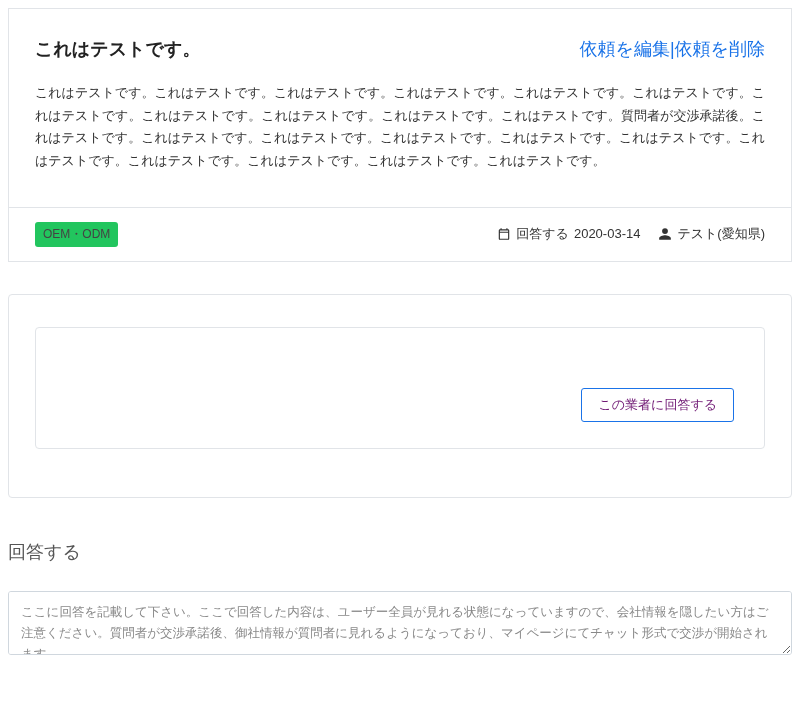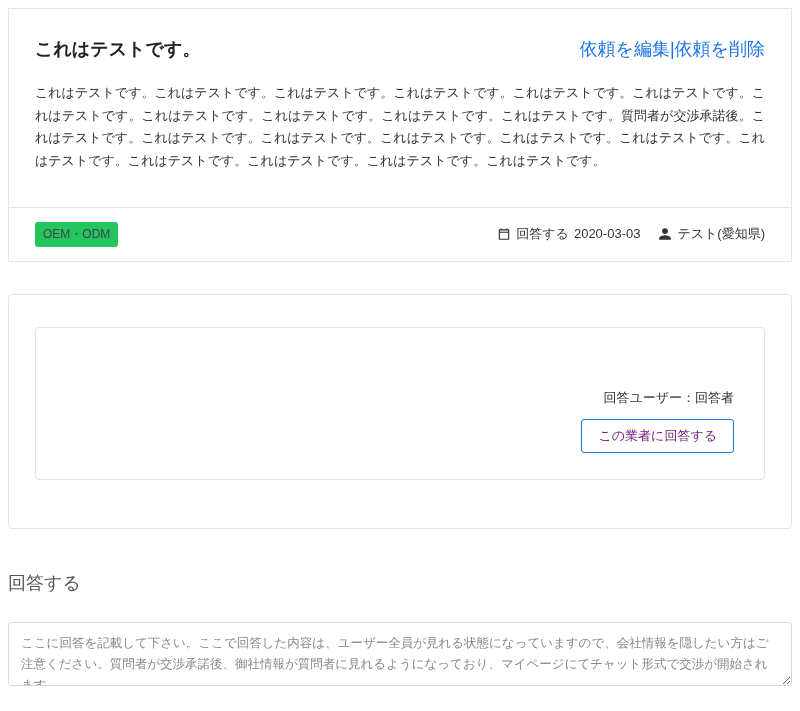--- a/index.html
+++ b/index.html
@@ -138,39 +138,38 @@
     <div class="meta-row">
       <span class="tag">OEM・ODM</span>
       <div class="meta-right">
         <span class="meta-item">
           <span class="icon">
             <svg viewBox="0 0 24 24">
                 <path d="M19 4h-1V2h-2v2H8V2H6v2H5a2 2 0 0 0-2 2v14a2 2 0 0 0 2 2h14a2 2 0 0 0 2-2V6a2 2 0 0 0-2-2zm0 16H5V10h14v10zm0-12H5V6h14v2z"></path>
               </svg>
           </span>
           <span>回答する</span>
-          <span>2020-03-03</span>
+          <span>2020-03-14</span>
         </span>
         <span class="meta-item">
           <span class="icon">
             <svg viewBox="0 0 24 24">
                 <path d="M12 12a5 5 0 1 0-5-5 5 5 0 0 0 5 5zm0 2c-3.33 0-10 1.67-10 5v3h20v-3c0-3.33-6.67-5-10-5z"></path>
               </svg>
           </span>
           <span>テスト(愛知県)</span>
         </span>
       </div>
     </div>
   </div>
 
   <div class="answer-card">
     <div class="answer-card-body">
       <div class="answer-inner">
         <div class="answer-footer">
-          <div class="answer-user">回答ユーザー：回答者</div>
           <button class="btn-outline">この業者に回答する</button>
         </div>
       </div>
     </div>
   </div>
 
   <div class="reply-section">
     <h3 class="reply-heading">回答する</h3>
     <textarea class="reply-textarea" rows="2" placeholder="ここに回答を記載して下さい。ここで回答した内容は、ユーザー全員が見れる状態になっていますので、会社情報を隠したい方はご注意ください。質問者が交渉承諾後、御社情報が質問者に見れるようになっており、マイページにてチャット形式で交渉が開始されます。" style=""></textarea>
     

